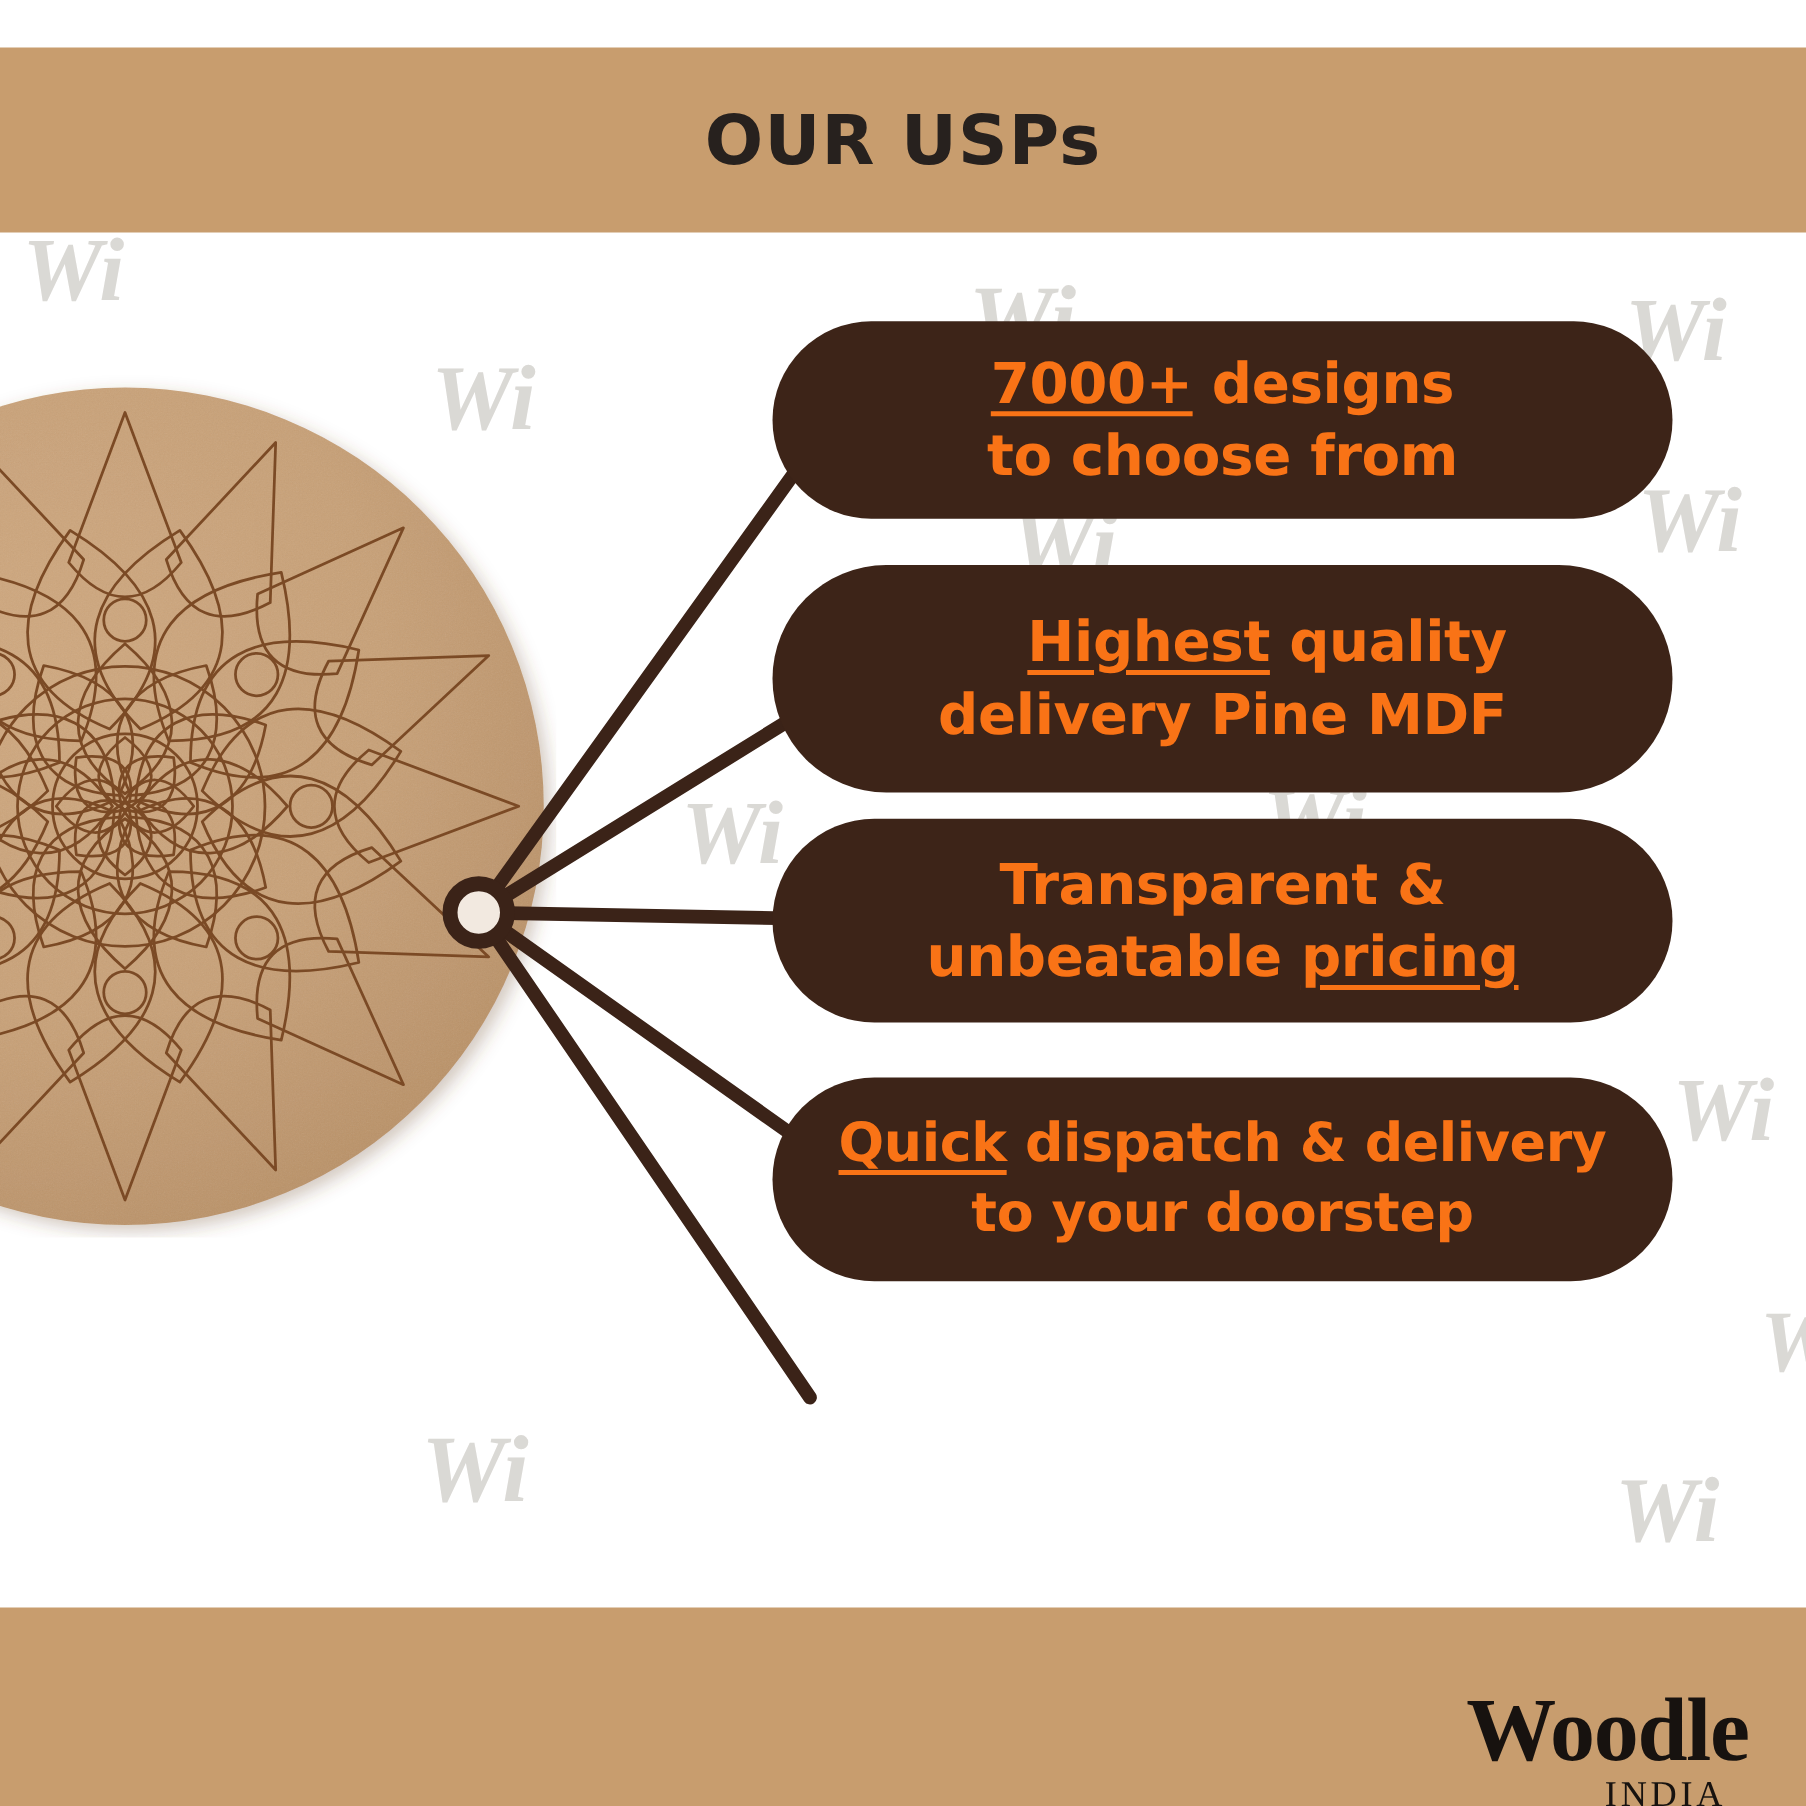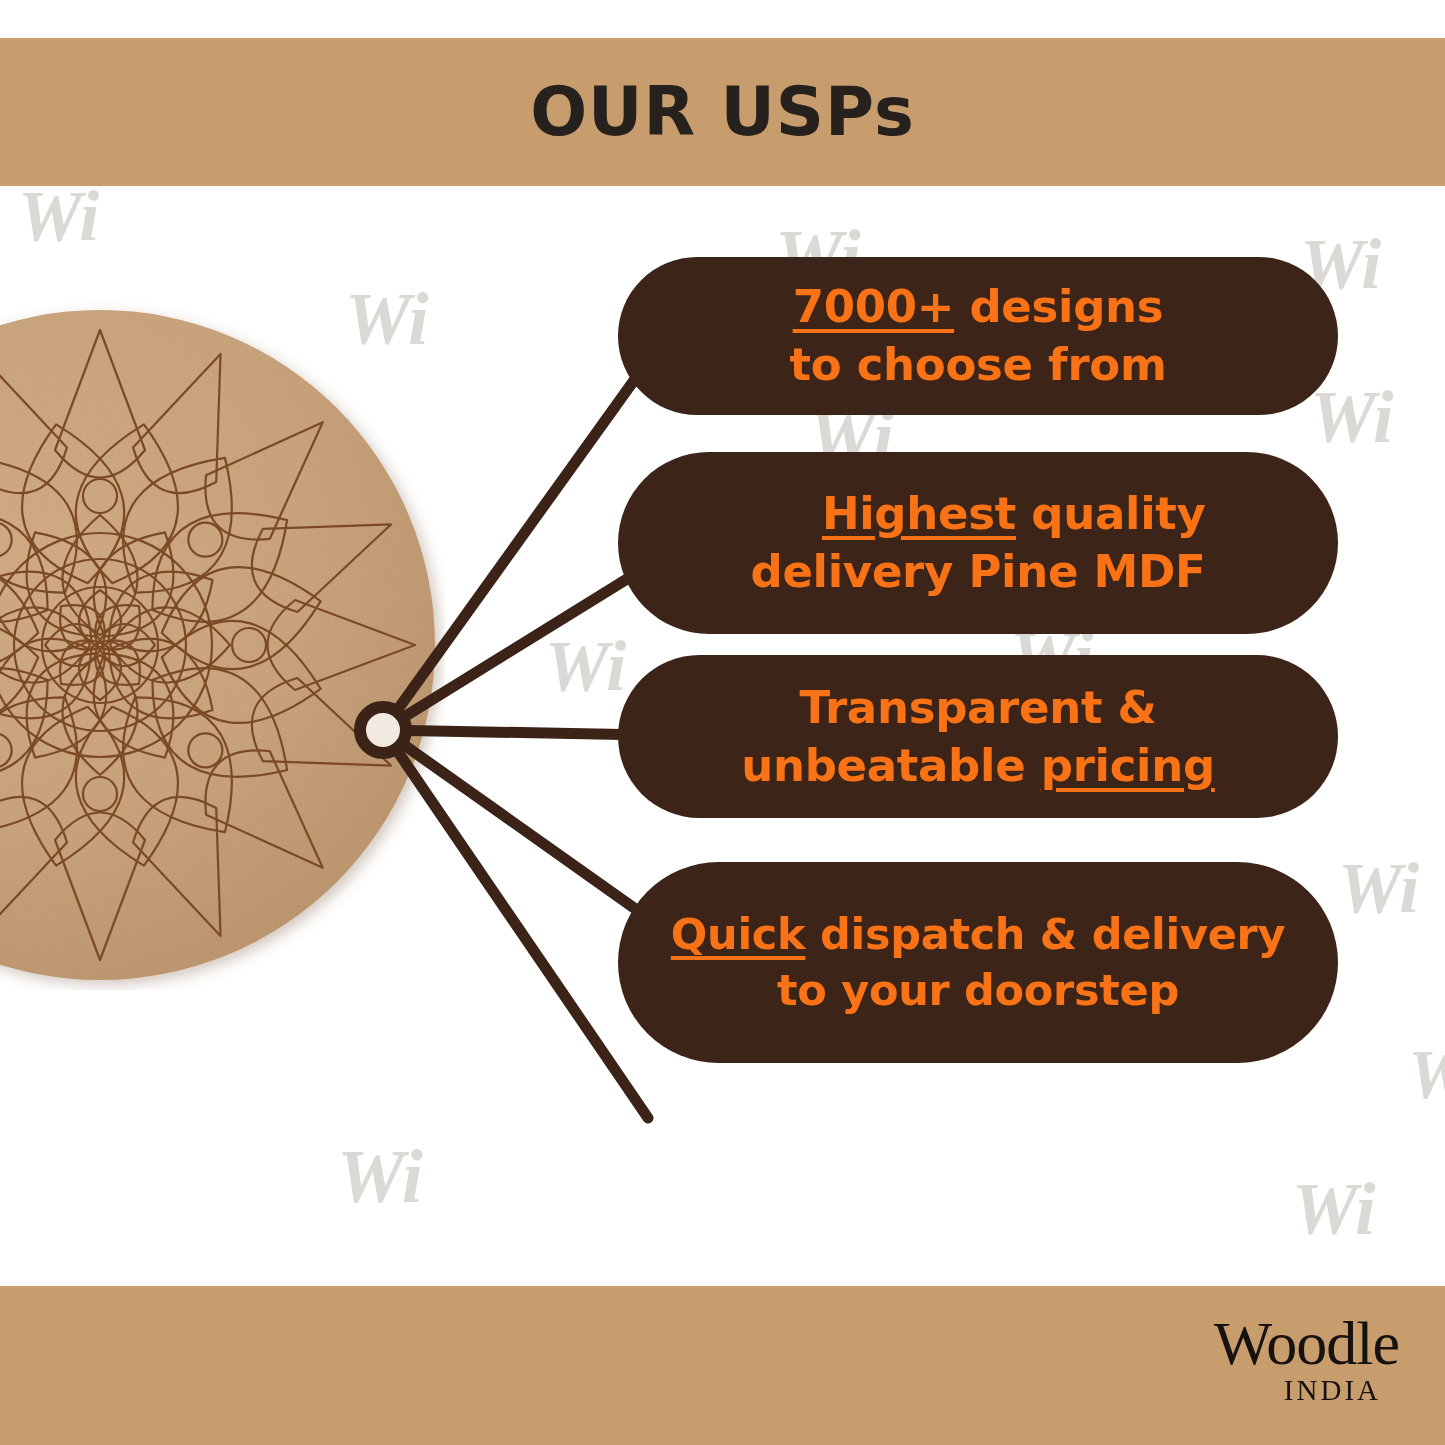--- a/index.html
+++ b/index.html
@@ -57,41 +57,42 @@
   #footer-band { top: 1286px; height: 159px; }
 
   #page-title {
     position: absolute;
     left: 0; right: 0;
     top: 50%;
     transform: translateY(-50%);
     text-align: center;
     font-family: "DejaVu Sans", sans-serif;
     font-weight: 700;
-    font-size: 67px;
+    font-size: 55px;
     letter-spacing: 1px;
     color: #27211e;
     white-space: nowrap;
   }
 
   
   #logo {
     position: absolute;
     right: 46px;
     top: 26px;
     text-align: right;
     color: #17120f;
     line-height: 1;
   }
   #logo-word {
     font-family: "Liberation Serif", serif;
-    font-weight: 400;
-    font-size: 62px;
+    font-weight: 700;
+    font-size: 72px;
     letter-spacing: -1px;
     display: block;
+    margin-top: 36px;
   }
   #logo-sub {
     font-family: "Liberation Serif", serif;
     font-weight: 400;
     font-size: 29px;
     letter-spacing: 3px;
     display: block;
     margin-top: 2px;
     margin-right: 18px;
   }
@@ -147,21 +148,21 @@
     text-decoration-thickness: 4px;
     text-underline-offset: 7px;
   }
   .pill-text .rg {
     font-weight: 700;
   }
 
   #pill-0 { top: 257px; height: 158px; }
   #pill-1 { top: 452px; height: 182px; text-align: right; }
   #pill-2 { top: 655px; height: 163px; }
-  #pill-3 { top: 862px; height: 201px; }
+  #pill-3 { top: 862px; height: 163px; }
   #pill-4 { top: 1063px; height: 163px; }
 
   #pill-3 .pill-text { font-size: 43px; }
   #pill-4 .pill-text { font-size: 43px; }
 </style>
 </head>
 <body>
 
 <div id="canvas">
 

